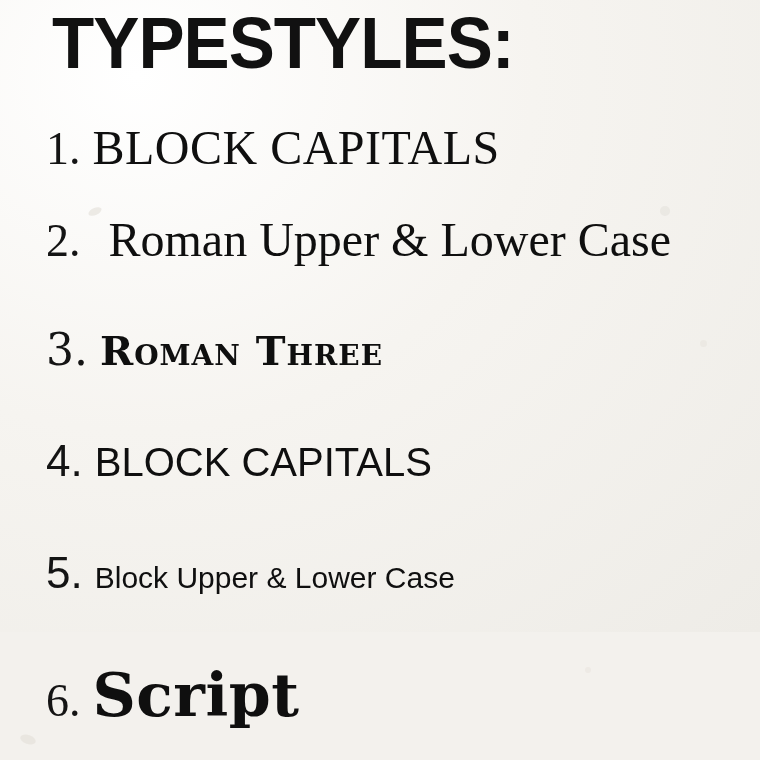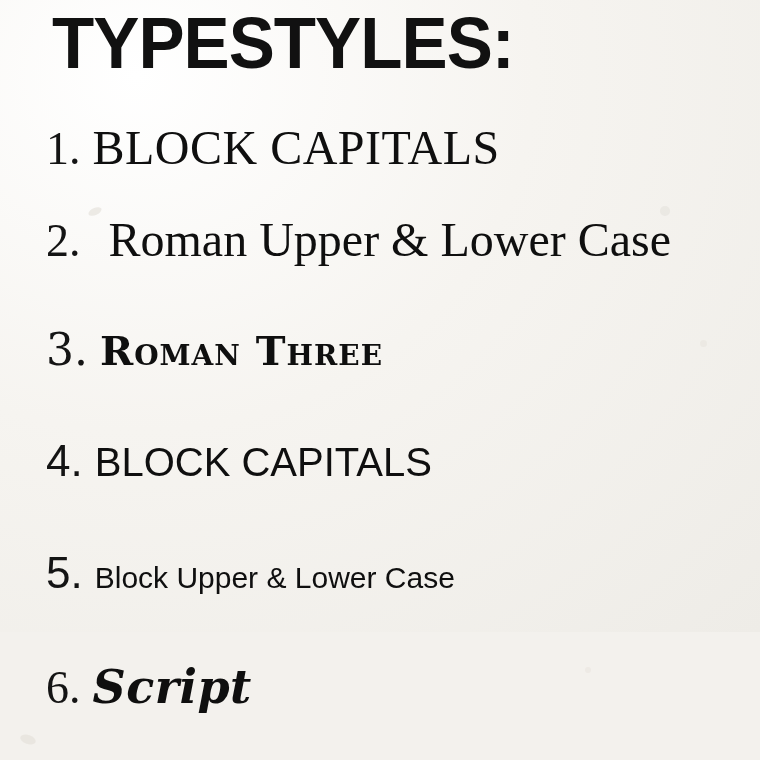--- a/index.html
+++ b/index.html
@@ -109,23 +109,22 @@
   
   .r5 { height: 112px; }
   .r5 .sample {
     font-family: "Liberation Sans", sans-serif;
     font-size: 30px;
   }
   
   .r6 { height: 80px; }
   .r6 .sample {
     font-family: "DejaVu Serif", serif;
-    font-style: italic;
     font-weight: bold;
-    font-size: 46px;
+    font-size: 60px;
     letter-spacing: 0.5px;
   }
   .r6 .num { font-family: "Liberation Serif", serif; font-size: 46px; }
 </style>
 </head>
 <body>
 
 <div id="page">
 
   <div class="speckle sp1"></div>

